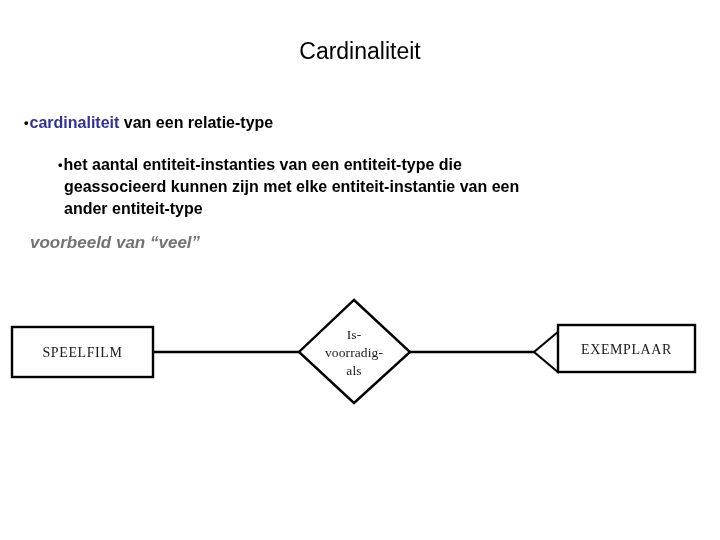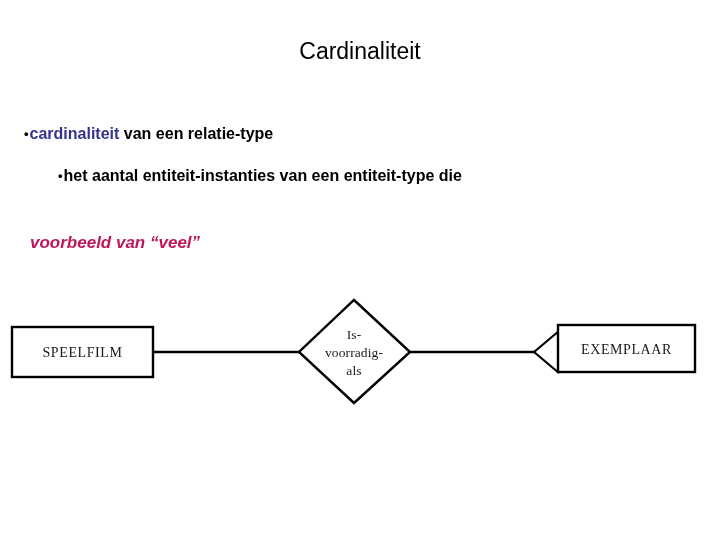--- a/index.html
+++ b/index.html
@@ -29,21 +29,21 @@
     font-weight: 400;
     line-height: 26px;
     color: #000000;
     letter-spacing: 0px;
   }
 
   
   #body-block {
     position: absolute;
     left: 24px;
-    top: 123px;
+    top: 112px;
     width: 660px;
   }
 
   .bullet-l1 {
     font-family: "Liberation Sans", sans-serif;
     font-size: 16px;
     font-weight: bold;
     line-height: 22px;
     color: #000000;
     white-space: nowrap;
@@ -80,21 +80,21 @@
   
   #example-caption {
     position: absolute;
     left: 30px;
     top: 232px;
     font-family: "Liberation Sans", sans-serif;
     font-size: 17px;
     font-weight: bold;
     font-style: italic;
     line-height: 22px;
-    color: #be185d;
+    color: #737373;
     white-space: nowrap;
   }
 
   
   #er-diagram {
     position: absolute;
     left: 0;
     top: 286px;
     width: 720px;
     height: 135px;
@@ -136,20 +136,22 @@
 <div id="slide-title">Cardinaliteit</div>
 
 <div id="body-block">
 
   <div class="bullet-l1">
     <span class="dot">•</span><span class="accent-term">cardinaliteit</span><span> van een relatie-type</span>
   </div>
 
   <div class="bullet-l2">
     <span class="dot">•</span><span>het aantal entiteit-instanties van een entiteit-type die</span>
+    <span class="l2-rest">geassocieerd kunnen zijn met elke entiteit-instantie van een</span>
+    <span class="l2-rest">ander entiteit-type</span>
   </div>
 
 </div>
 
 <div id="example-caption">voorbeeld van “veel”</div>
 
 <div id="er-diagram">
   <svg width="720" height="135" viewBox="0 0 720 135">
 
     <line class="er-line" x1="153" y1="66" x2="299" y2="66"></line>

